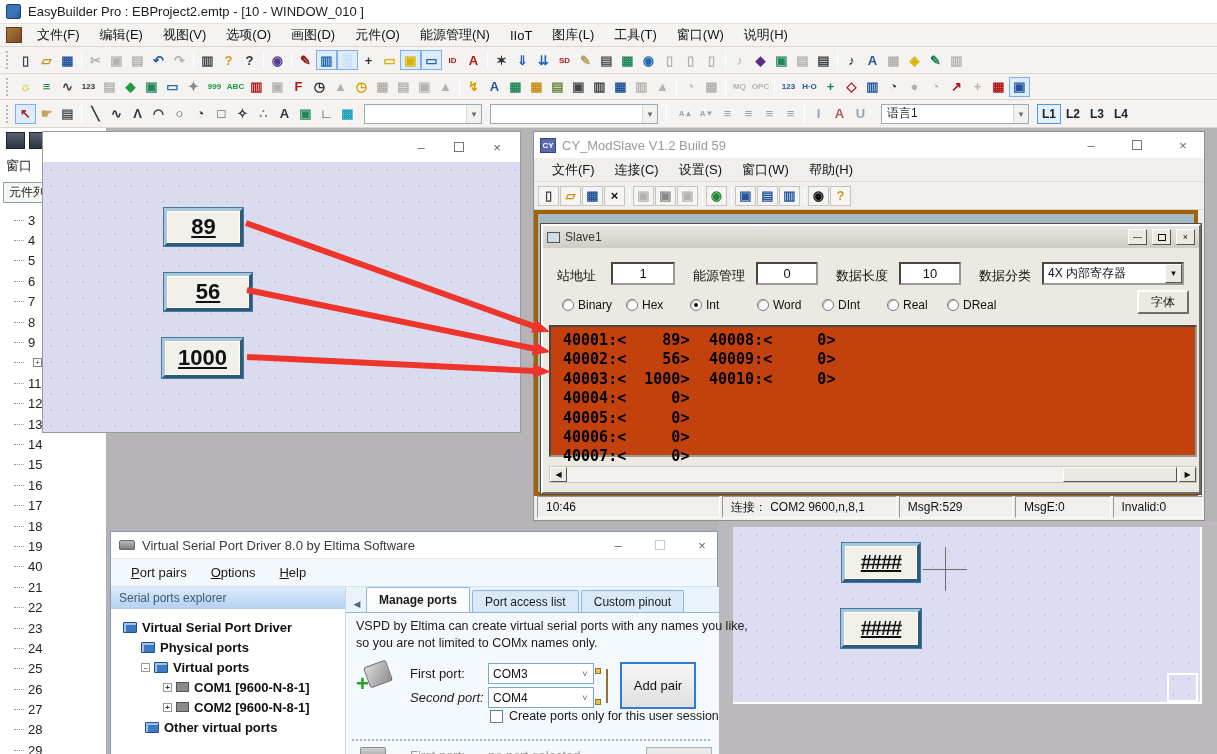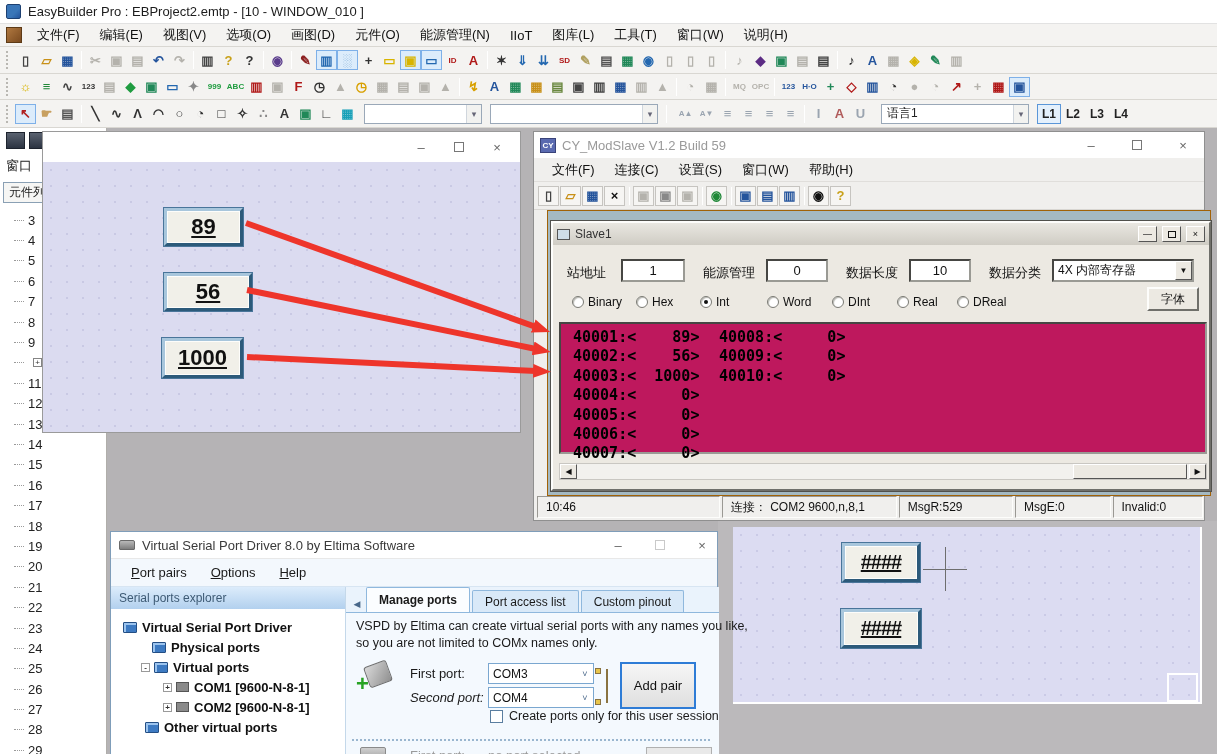--- a/index.html
+++ b/index.html
@@ -60,21 +60,21 @@
   
   #modslave{left:533px;top:131px;width:672px;height:390px;background:#f0efed;border:1px solid #8f8f8f;z-index:6;}
   #ms-title{height:26px;background:#fff;display:flex;align-items:center;padding-left:6px;gap:6px;}
   #ms-icon{width:16px;height:15px;background:#5a6ab0;color:#fff;font-size:8px;font-weight:bold;
     display:flex;align-items:center;justify-content:center;border:1px solid #39437a;}
   #ms-title .t{font-size:13px;color:#9a9a9a;flex:1;}
   #ms-menu{height:24px;display:flex;align-items:center;background:#f0efed;border-bottom:1px solid #e0dedb;padding-left:8px;}
   .msmi{font-size:13px;color:#111;padding:2px 10px;}
   #ms-toolbar{height:28px;display:flex;align-items:center;padding-left:4px;border-bottom:1px solid #d8d6d2;background:#f0efed;}
   #ms-toolbar .tbi{border:1px solid #c6c4c0;background:#f6f5f3;margin-right:1px;}
-  #ms-mdi{position:absolute;left:13px;top:78px;width:664px;height:286px;background:#a4b9c2;border:1px solid #a16207;}
+  #ms-mdi{position:absolute;left:0;top:78px;width:664px;height:286px;background:#a4b9c2;border:4px solid #a16207;}
   
   #slave1{position:absolute;left:3px;top:10px;width:660px;height:270px;background:#ece9e2;
     border:2px solid;border-color:#fdfdfb #6f6f6a #6f6f6a #fdfdfb;box-shadow:0 0 0 1px #50504c;}
   #s1-title{height:22px;background:linear-gradient(#e9e7e1,#cfccc4);display:flex;align-items:center;padding:0 4px;gap:5px;}
   #s1-title .t{font-size:12px;color:#333;flex:1;}
   .s1btn{width:19px;height:16px;background:#ece9e2;border:1px solid;border-color:#fff #555 #555 #fff;
     display:flex;align-items:center;justify-content:center;font-size:9px;color:#111;}
   .s1restore{width:8px;height:7px;border:1px solid #111;background:#ece9e2;}
   .fld-label{position:absolute;font-size:13px;color:#111;}
   .fld-input{position:absolute;height:23px;background:#fff;border:2px inset #9a9a94;font-size:13px;
@@ -84,21 +84,21 @@
   #s1-combo .v{flex:1;padding-left:4px;white-space:nowrap;}
   #s1-combo .arr{width:17px;height:100%;background:#ece9e2;border:1px solid;border-color:#fff #555 #555 #fff;
     font-size:8px;display:flex;align-items:center;justify-content:center;color:#111;}
   .radio{position:absolute;display:flex;align-items:center;gap:4px;font-size:12px;color:#111;}
   .rdot{width:12px;height:12px;border-radius:50%;background:#fff;border:1px solid #7a7a74;
     box-shadow:inset 1px 1px 1px #b9b9b3;position:relative;}
   .rdot.on::after{content:"";position:absolute;left:3px;top:3px;width:4px;height:4px;border-radius:50%;background:#111;}
   #font-btn{position:absolute;width:52px;height:24px;background:#ece9e2;border:2px solid;
     border-color:#fdfdfb #6f6f6a #6f6f6a #fdfdfb;font-size:12px;color:#111;
     display:flex;align-items:center;justify-content:center;}
-  #reglist{position:absolute;left:6px;top:99px;width:648px;height:132px;background:#be185d;border:2px inset #9a9a94;}
+  #reglist{position:absolute;left:6px;top:99px;width:648px;height:132px;background:#c2410c;border:2px inset #9a9a94;}
   .regpre{position:absolute;top:4px;margin:0;font-family:"DejaVu Sans Mono",monospace;
     font-weight:bold;font-size:15px;line-height:19.4px;color:#000;white-space:pre;}
   #hscroll{position:absolute;left:6px;top:240px;width:648px;height:17px;background:#f2f1ee;border:1px solid #c9c7c2;}
   .sarr{position:absolute;top:0;width:17px;height:15px;background:#ece9e2;border:1px solid;
     border-color:#fff #555 #555 #fff;font-size:8px;display:flex;align-items:center;justify-content:center;color:#111;}
   #sthumb{position:absolute;left:513px;top:0;width:114px;height:15px;background:#ece9e2;
     border:1px solid;border-color:#fff #555 #555 #fff;}
   #ms-status{position:absolute;left:3px;top:364px;width:666px;height:24px;display:flex;gap:2px;}
   .seg{height:22px;border:1px solid;border-color:#9a9893 #fdfdfb #fdfdfb #9a9893;
     font-size:12px;color:#111;display:flex;align-items:center;padding-left:8px;background:#f0efed;white-space:nowrap;overflow:hidden;}
@@ -408,21 +408,21 @@
       <div class="trow">
         <span class="trunk"></span>
         <span class="tlabel">18</span>
       </div>
       <div class="trow">
         <span class="trunk"></span>
         <span class="tlabel">19</span>
       </div>
       <div class="trow">
         <span class="trunk"></span>
-        <span class="tlabel">20</span>
+        <span class="tlabel">40</span>
       </div>
       <div class="trow">
         <span class="trunk"></span>
         <span class="tlabel">21</span>
       </div>
       <div class="trow">
         <span class="trunk"></span>
         <span class="tlabel">22</span>
       </div>
       <div class="trow">
@@ -634,21 +634,21 @@
       <span class="vmi">Help</span>
     </div>
 
   <div id="v-left">
     <div id="v-lefthead">Serial ports explorer</div>
     <div id="v-tree" style="padding-top:8px;">
         <div class="vt-row" style="padding-left: 8px;">
           <span class="vt-mon"></span>
           <span>Virtual Serial Port Driver</span>
         </div>
-        <div class="vt-row" style="padding-left: 37px;">
+        <div class="vt-row" style="padding-left: 26px;">
           <span class="vt-mon"></span>
           <span>Physical ports</span>
         </div>
         <div class="vt-row" style="padding-left: 30px;">
           <span class="vt-exp">-</span>
           <span class="vt-mon"></span>
           <span>Virtual ports</span>
         </div>
         <div class="vt-row" style="padding-left: 52px;">
           <span class="vt-exp">+</span>

